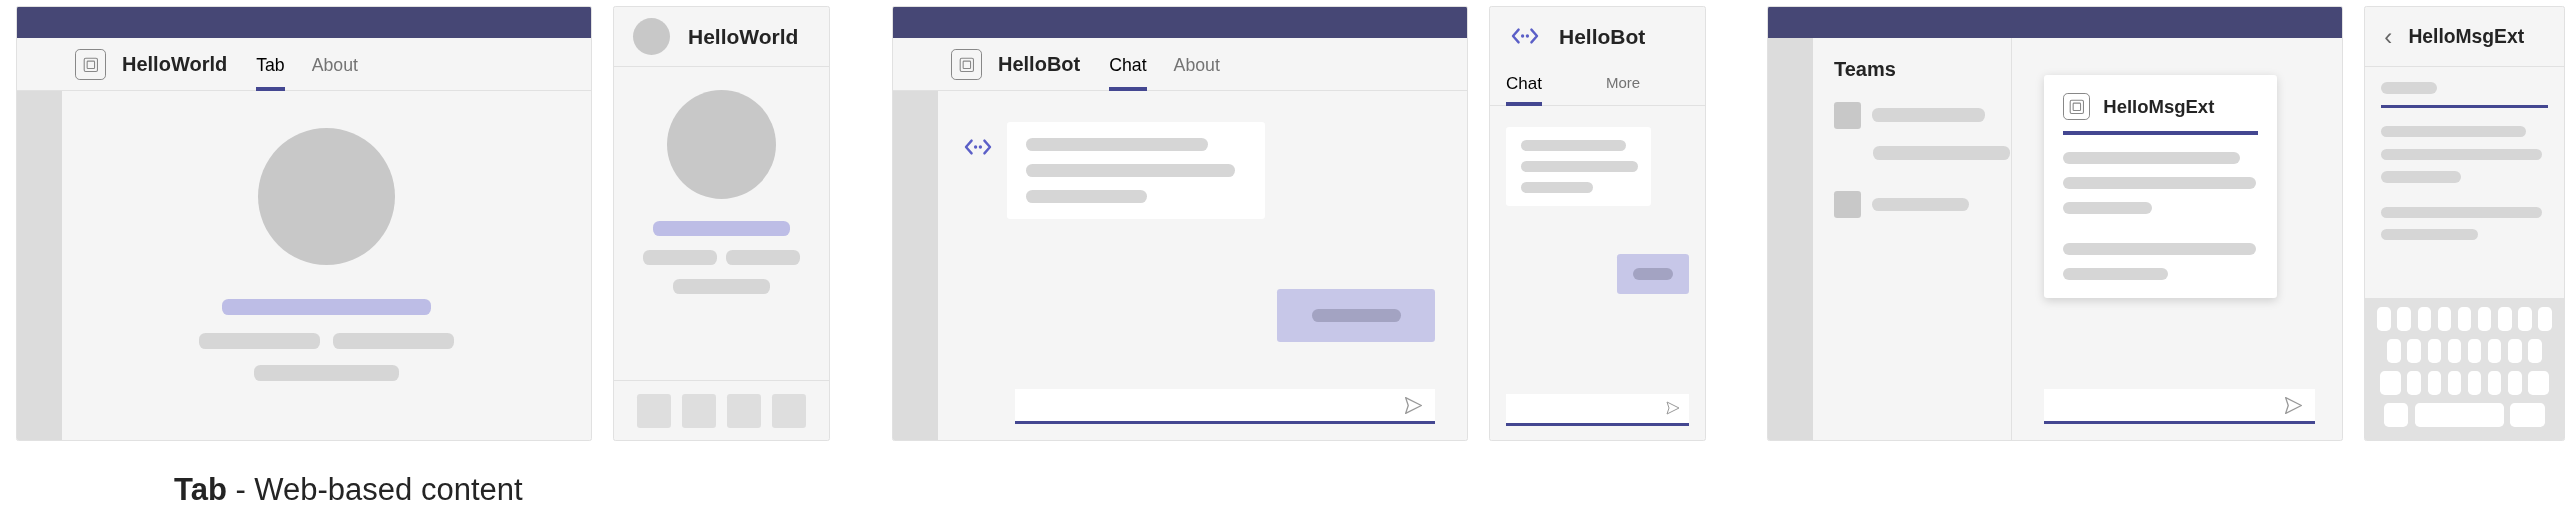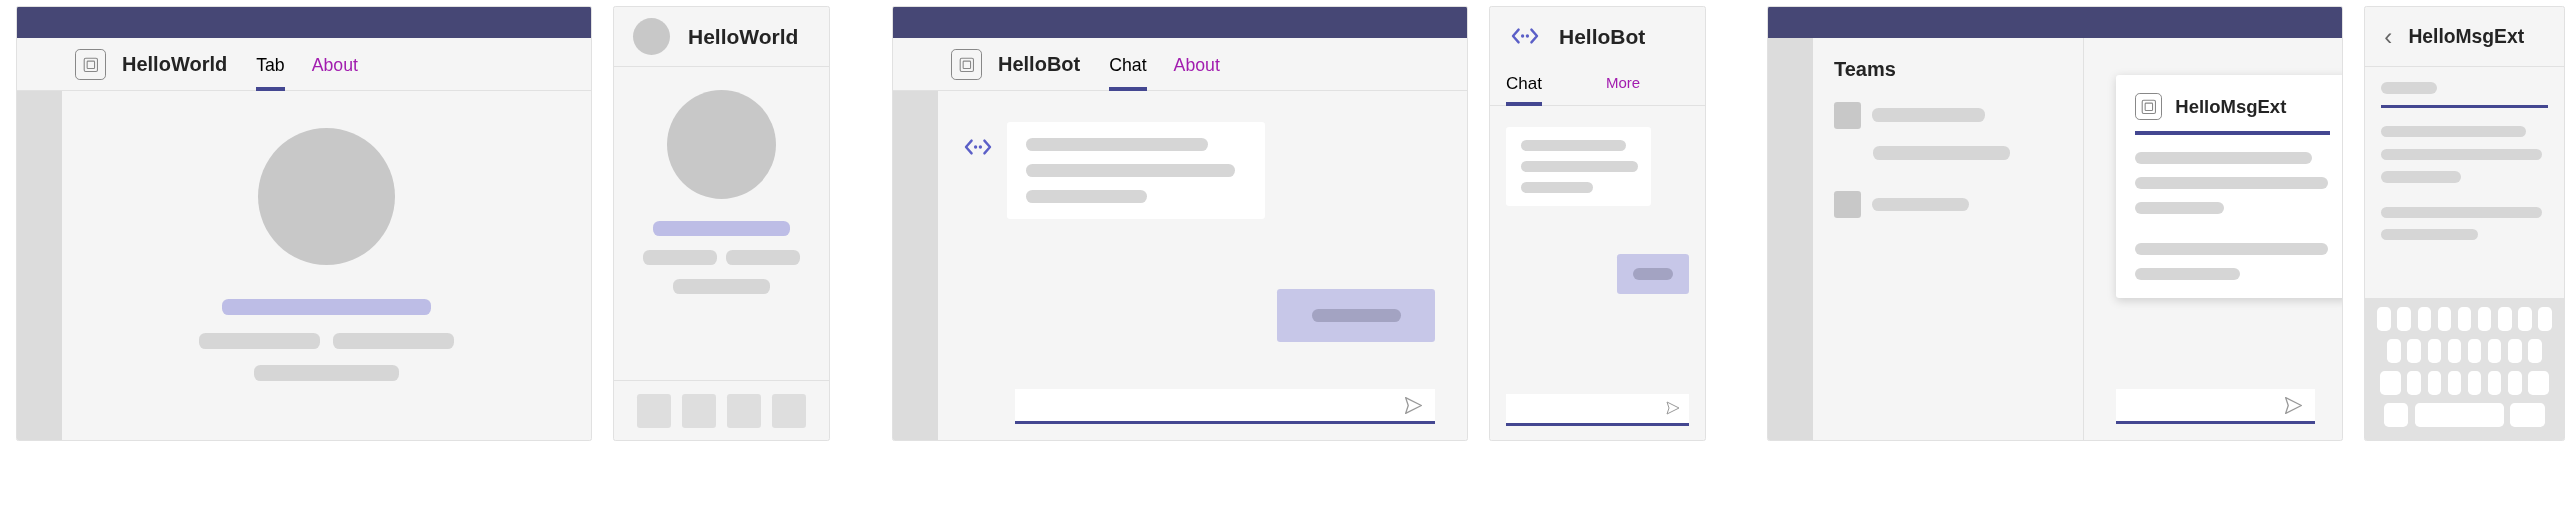--- a/index.html
+++ b/index.html
@@ -23,21 +23,21 @@
   
   .window{background:var(--panel-bg);border:0.8px solid var(--panel-border);border-radius:2.4px;overflow:hidden;position:absolute;display:flex;flex-direction:column;}
   .titlebar{height:31px;background:var(--teams-purple-title);}
   .appheader{display:flex;align-items:center;padding:0 16px 0 58px;height:53px;border-bottom:0.8px solid var(--panel-border);background:var(--panel-bg);position:relative;}
   .leftshim{position:absolute;left:0;top:0;bottom:0;width:45px;background:var(--sidebar);}
 
   .appicon{width:31px;height:31px;border:1.6px solid #888;border-radius:4.8px;display:flex;align-items:center;justify-content:center;margin-right:16px;}
   .appicon svg{width:17.7px;height:17.7px;stroke:#888;fill:none;stroke-width:1.5;}
   .appname{font-size:20px;font-weight:600;margin-right:29px;}
   .tabsrow{display:flex;gap:27px;align-self:stretch;align-items:flex-end;padding-bottom:0;}
-  .tab{font-size:17.7px;padding:16px 0 14.5px 0;color:#a21caf;position:relative;}
+  .tab{font-size:17.7px;padding:16px 0 14.5px 0;color:#737373;position:relative;}
   .tab.active{color:#000;font-weight:400;}
   .tab.active::after{content:"";position:absolute;left:0;right:0;bottom:-0.8px;height:4px;background:var(--teams-purple);}
 
   
   .mobile{position:absolute;background:var(--panel-bg);border:0.8px solid var(--panel-border);border-radius:2.4px;display:flex;flex-direction:column;overflow:hidden;}
   .mobile .mheader{height:60px;display:flex;align-items:center;padding:0 19.3px;gap:17.7px;border-bottom:0.8px solid var(--panel-border);}
   .mobile .avatar{width:37px;height:37px;border-radius:50%;background:var(--grey-mid);}
   .mobile .mtitle{font-size:21px;font-weight:600;}
   .mobile .chev{font-size:24px;color:#666;font-weight:300;margin-right:4.8px;}
 
@@ -123,20 +123,23 @@
       <div class="bar" style="width:97px;height:14.5px;"></div>
     </div>
     <div style="height:60px;display:flex;gap:11.3px;align-items:center;justify-content:center;border-top:0.8px solid var(--panel-border);">
       <div style="width:34px;height:34px;background:#dedede;border-radius:3.2px;"></div>
       <div style="width:34px;height:34px;background:#dedede;border-radius:3.2px;"></div>
       <div style="width:34px;height:34px;background:#dedede;border-radius:3.2px;"></div>
       <div style="width:34px;height:34px;background:#dedede;border-radius:3.2px;"></div>
     </div>
   </div>
 
+  <div class="caption" style="left:174px;top:472px;">
+    <b>Tab</b><span> - Web-based content</span>
+  </div>
 
   <div class="window" style="left:892px;top:6.4px;width:576px;height:435px;">
     <div class="titlebar"></div>
     <div style="position:relative;flex:1;">
       <div class="leftshim"></div>
       <div class="appheader">
         <div class="appicon">
           <svg viewBox="0 0 24 24">
               <rect x="3" y="3" width="18" height="18" rx="2"></rect>
               <rect x="7" y="7" width="10" height="10" rx="1"></rect>
@@ -215,21 +218,21 @@
       </div>
     </div>
   </div>
 
 
   <div class="window" style="left:1767px;top:6.4px;width:576px;height:435px;">
     <div class="titlebar"></div>
     <div style="position:relative;flex:1;display:flex;">
       <div class="leftshim"></div>
 
-      <div style="width:271px;margin-left:45px;padding:19.3px 21px;border-right:0.8px solid var(--panel-border);">
+      <div style="width:199px;margin-left:45px;padding:19.3px 21px;border-right:0.8px solid var(--panel-border);">
         <div style="font-size:20px;font-weight:600;margin-bottom:21px;">Teams</div>
         <div style="display:flex;gap:11.3px;align-items:center;margin-bottom:17.7px;">
           <div style="width:27px;height:27px;background:var(--grey-mid);border-radius:3.2px;"></div>
           <div class="bar" style="width:113px;height:13.7px;"></div>
         </div>
         <div class="bar" style="width:137px;height:13.7px;margin-left:39px;margin-bottom:31px;"></div>
         <div style="display:flex;gap:11.3px;align-items:center;">
           <div style="width:27px;height:27px;background:var(--grey-mid);border-radius:3.2px;"></div>
           <div class="bar" style="width:97px;height:13.7px;"></div>
         </div>

